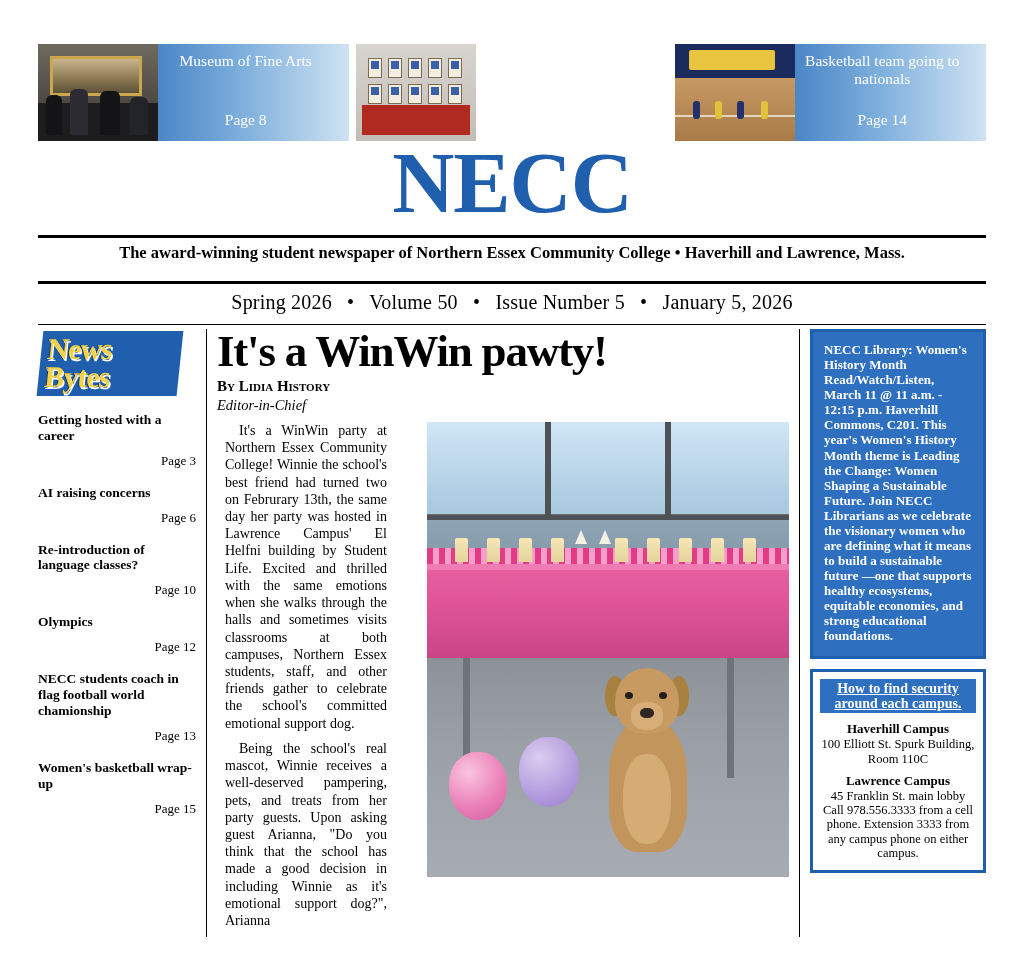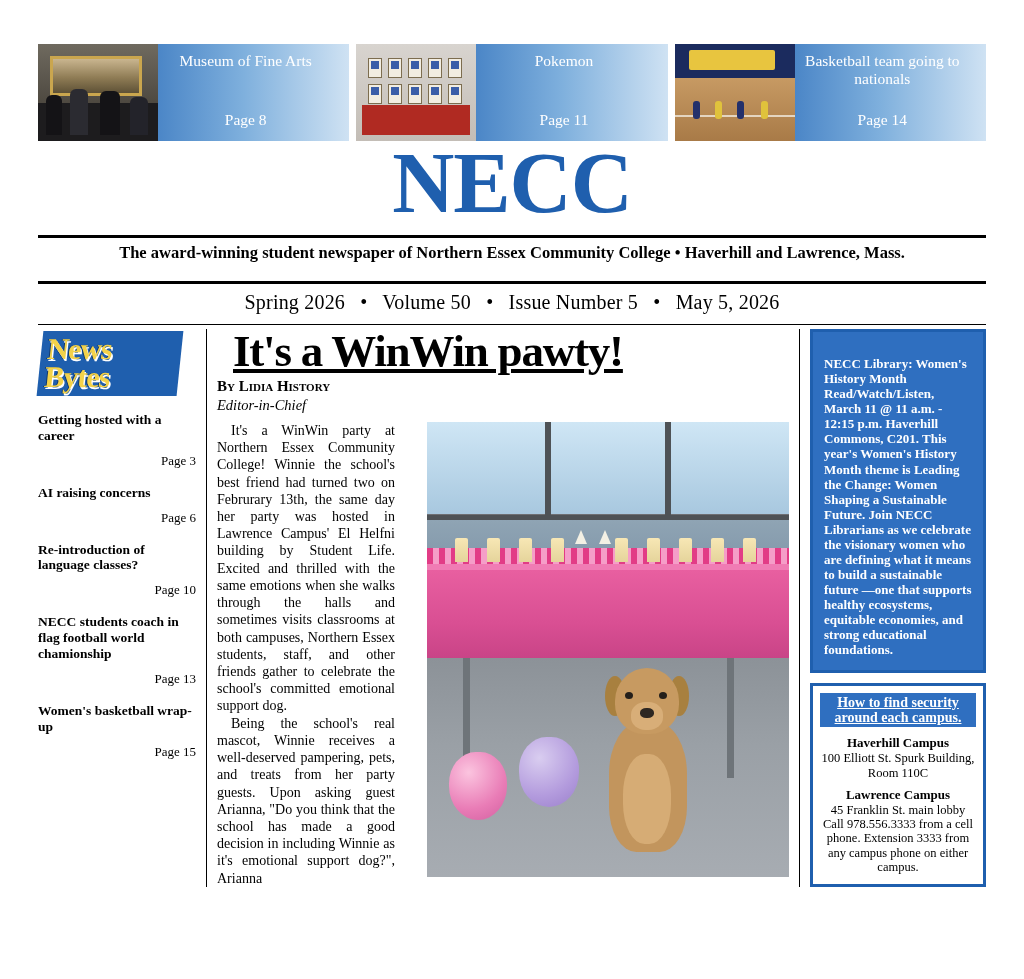--- a/index.html
+++ b/index.html
@@ -229,22 +229,21 @@
     margin-top: 9px;
   }
 
   
   .headline {
     font-family: "Liberation Serif", serif;
     font-weight: bold;
     font-size: 45px;
     line-height: 1.0;
     letter-spacing: -1.2px;
-    margin: 0 0 2px 16px;
-    text-decoration: underline;
+    margin: 0 0 2px 0;
   }
   .byline {
     font-family: "Liberation Serif", serif;
     font-weight: bold;
     font-size: 14px;
     margin-top: 4px;
   }
   .byline .smallcaps { font-variant: small-caps; font-size: 15px; }
   .byline-title {
     font-family: "Liberation Serif", serif;
@@ -354,21 +353,21 @@
     left: 92px; top: 315px; width: 60px; height: 70px;
     background: radial-gradient(circle at 34% 30%, #d9cdf0, #b39bdd 60%, #9a7fcb);
   }
   .bodytext {
     font-family: "Liberation Serif", serif;
     font-size: 14px;
     line-height: 1.23;
     text-align: justify;
     width: 178px;
   }
-  .bodytext p { margin: 0; text-indent: 14px; }
+  .bodytext p { margin: 8px; text-indent: 14px; }
   .bodytext p + p { margin-top: 0; }
 
   
   .wh-box {
     border: 3px solid #1f5fae;
     background: #2f6fc0;
     padding: 10px 11px 12px 11px;
     box-sizing: border-box;
   }
   .wh-title {
@@ -377,21 +376,21 @@
     color: #ffffff;
     font-size: 22px;
     line-height: 1.04;
   }
   .wh-body {
     font-family: "Liberation Serif", serif;
     font-weight: bold;
     color: #ffffff;
     font-size: 13px;
     line-height: 1.16;
-    margin-top: 14px;
+    margin-top: 0;
   }
   .sec-box {
     border: 3px solid #1f5fae;
     margin-top: 10px;
     padding: 6px 6px 10px 6px;
     box-sizing: border-box;
     text-align: center;
   }
   .sec-head {
     background: #2f6fc0;
@@ -467,24 +466,20 @@
           </div>
         <div class="card" style="left:52px;top:40px">
             <i></i>
           </div>
         <div class="card" style="left:72px;top:40px">
             <i></i>
           </div>
         <div class="card" style="left:92px;top:40px">
             <i></i>
           </div>
-      </div>
-      <div class="teaser-text">
-        <span class="teaser-title">Pokemon</span>
-        <span class="teaser-page">Page 11</span>
       </div>
     </div>
 
     <div class="teaser">
       <div class="teaser-photo ph-gym">
         <div class="banner"></div>
         <div class="bannertext"></div>
         <div class="court"></div>
         <div class="line"></div>
         <div class="pl" style="left:18px"></div>
@@ -506,21 +501,21 @@
   <div class="rule-thick"></div>
   <div class="tagline">The award-winning student newspaper of Northern Essex Community College • Haverhill and Lawrence, Mass.</div>
   <div class="rule-thick"></div>
   <div class="issueline">
     <span>Spring 2026</span>
     <span class="dot">•</span>
     <span>Volume 50</span>
     <span class="dot">•</span>
     <span>Issue Number 5</span>
     <span class="dot">•</span>
-    <span>May 5, 2026</span>
+    <span>January 5, 2026</span>
   </div>
   <div class="rule-thin"></div>
 
   <div class="content">
 
     <div class="col-left">
       <div class="newsbytes">
         <span>News</span>
         <span>Bytes</span>
       </div>
@@ -529,20 +524,24 @@
         <div class="nb-item">Getting hosted with a  career</div>
         <div class="nb-page">Page 3</div>
       </div>
       <div>
         <div class="nb-item">AI raising concerns</div>
         <div class="nb-page">Page 6</div>
       </div>
       <div>
         <div class="nb-item">Re-introduction of language classes?</div>
         <div class="nb-page">Page 10</div>
+      </div>
+      <div>
+        <div class="nb-item">Olympics</div>
+        <div class="nb-page">Page 12</div>
       </div>
       <div>
         <div class="nb-item">NECC students coach in flag football world chamionship</div>
         <div class="nb-page">Page 13</div>
       </div>
       <div>
         <div class="nb-item">Women's basketball wrap-up</div>
         <div class="nb-page">Page 15</div>
       </div>
 

